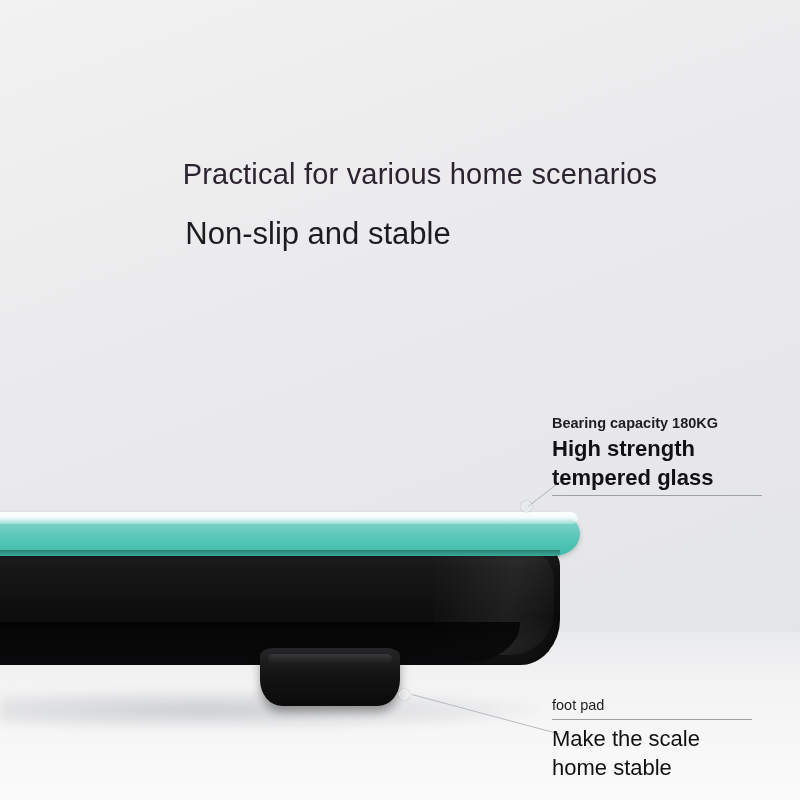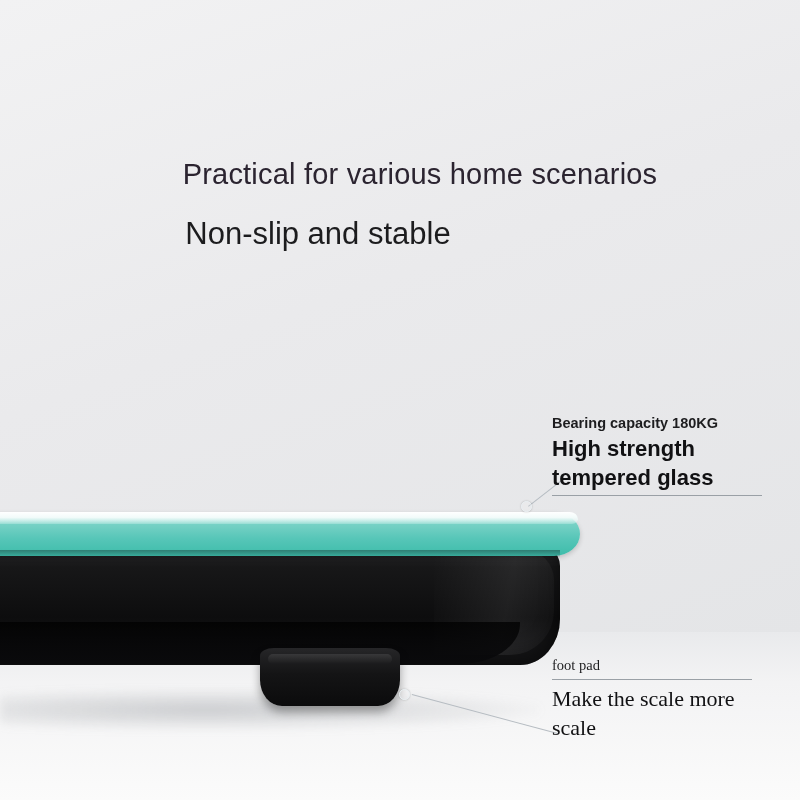--- a/index.html
+++ b/index.html
@@ -172,21 +172,21 @@
     line-height: 1.32;
     max-width: 210px;
   }
   .callout-rule {
     height: 1px;
     background: #9aa0a6;
     margin: 3px 0 4px 0;
   }
 
   .callout-top { left: 552px; top: 414px; width: 210px; font-weight: bold; }
-  .callout-bottom { left: 552px; top: 656px; width: 200px; font-family: Liberation Serif, serif; }
+  .callout-bottom { left: 552px; top: 696px; width: 200px; }
 
   
   .leader {
     position: absolute;
     background: #b6bcc2;
     height: 1px;
     transform-origin: 0 0;
   }
   .leader-top {
     left: 528px;
@@ -239,16 +239,16 @@
     <div class="callout-label">Bearing capacity 180KG</div>
     <div class="callout-desc">High strength tempered glass</div>
     <div class="callout-rule"></div>
   </div>
 
   <div class="leader leader-bottom"></div>
   <div class="dot dot-bottom"></div>
   <div class="callout callout-bottom">
     <div class="callout-label">foot pad</div>
     <div class="callout-rule"></div>
-    <div class="callout-desc">Make the scale more scale</div>
+    <div class="callout-desc">Make the scale home stable</div>
   </div>
 
 </div>
 
 </body></html>

